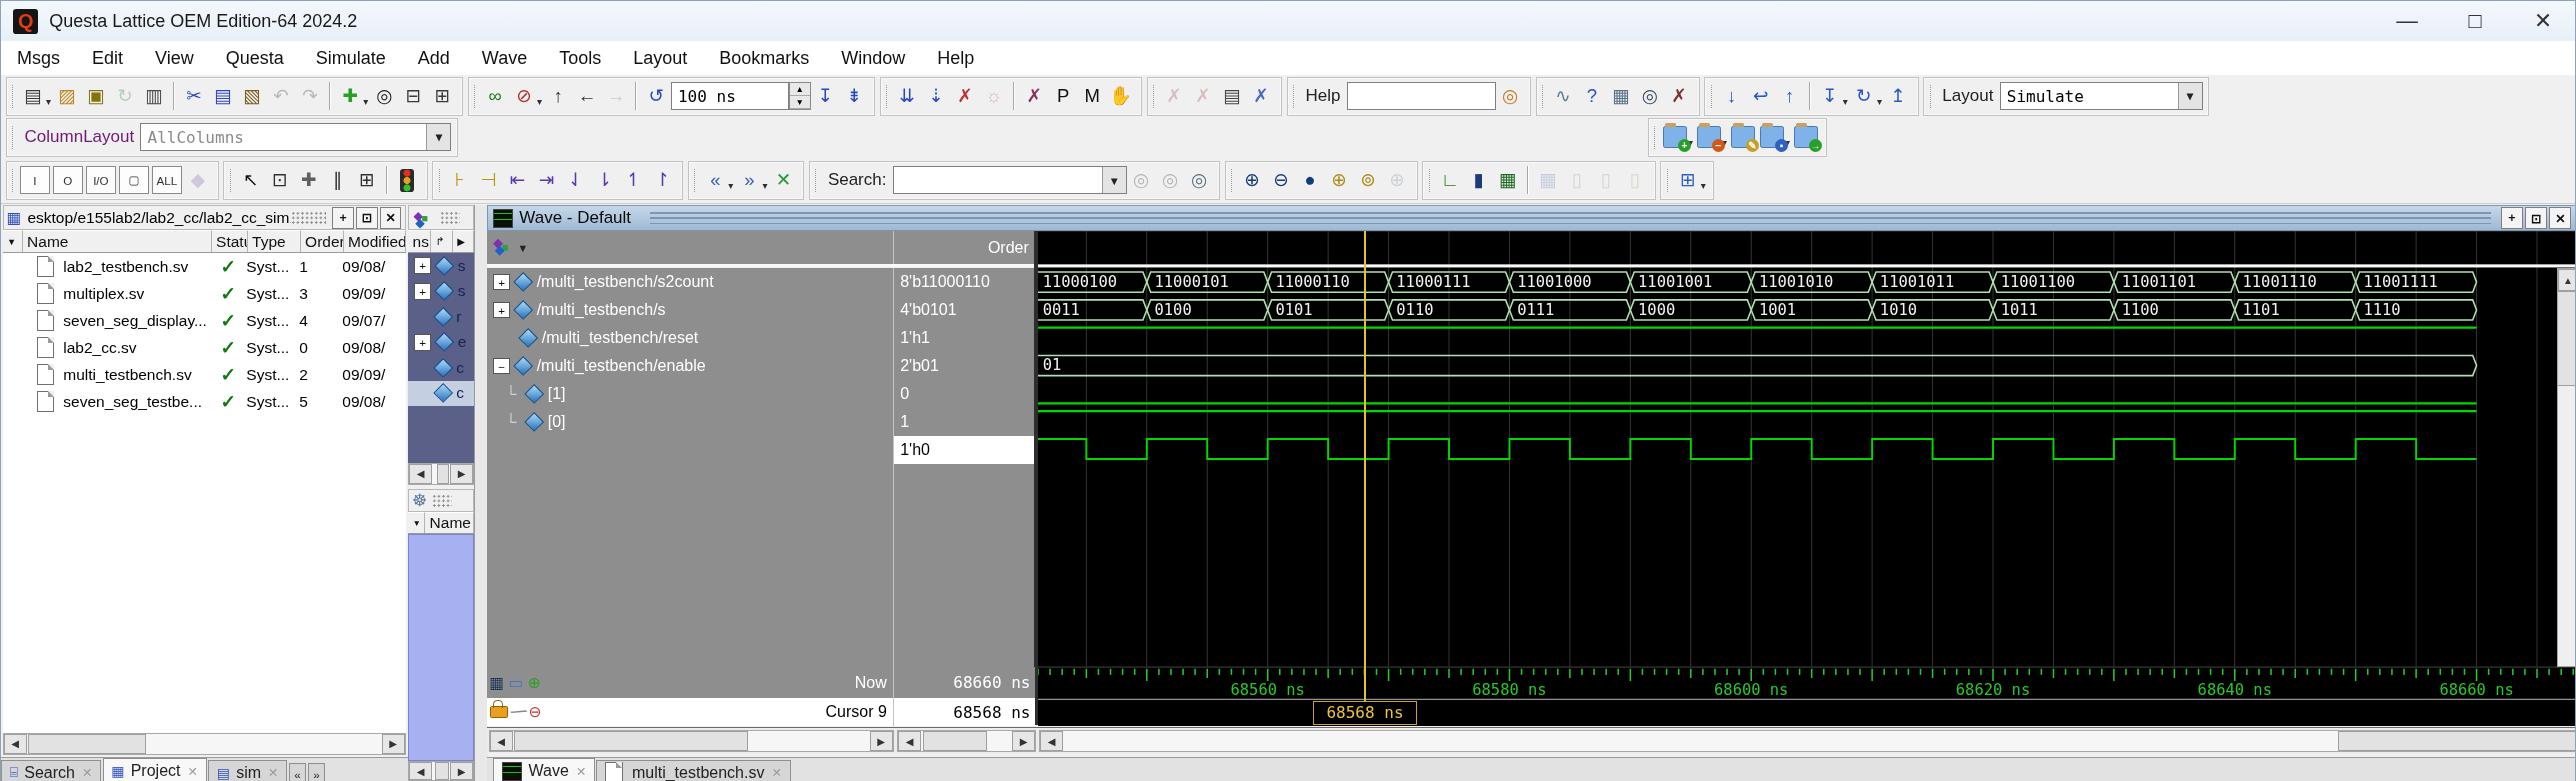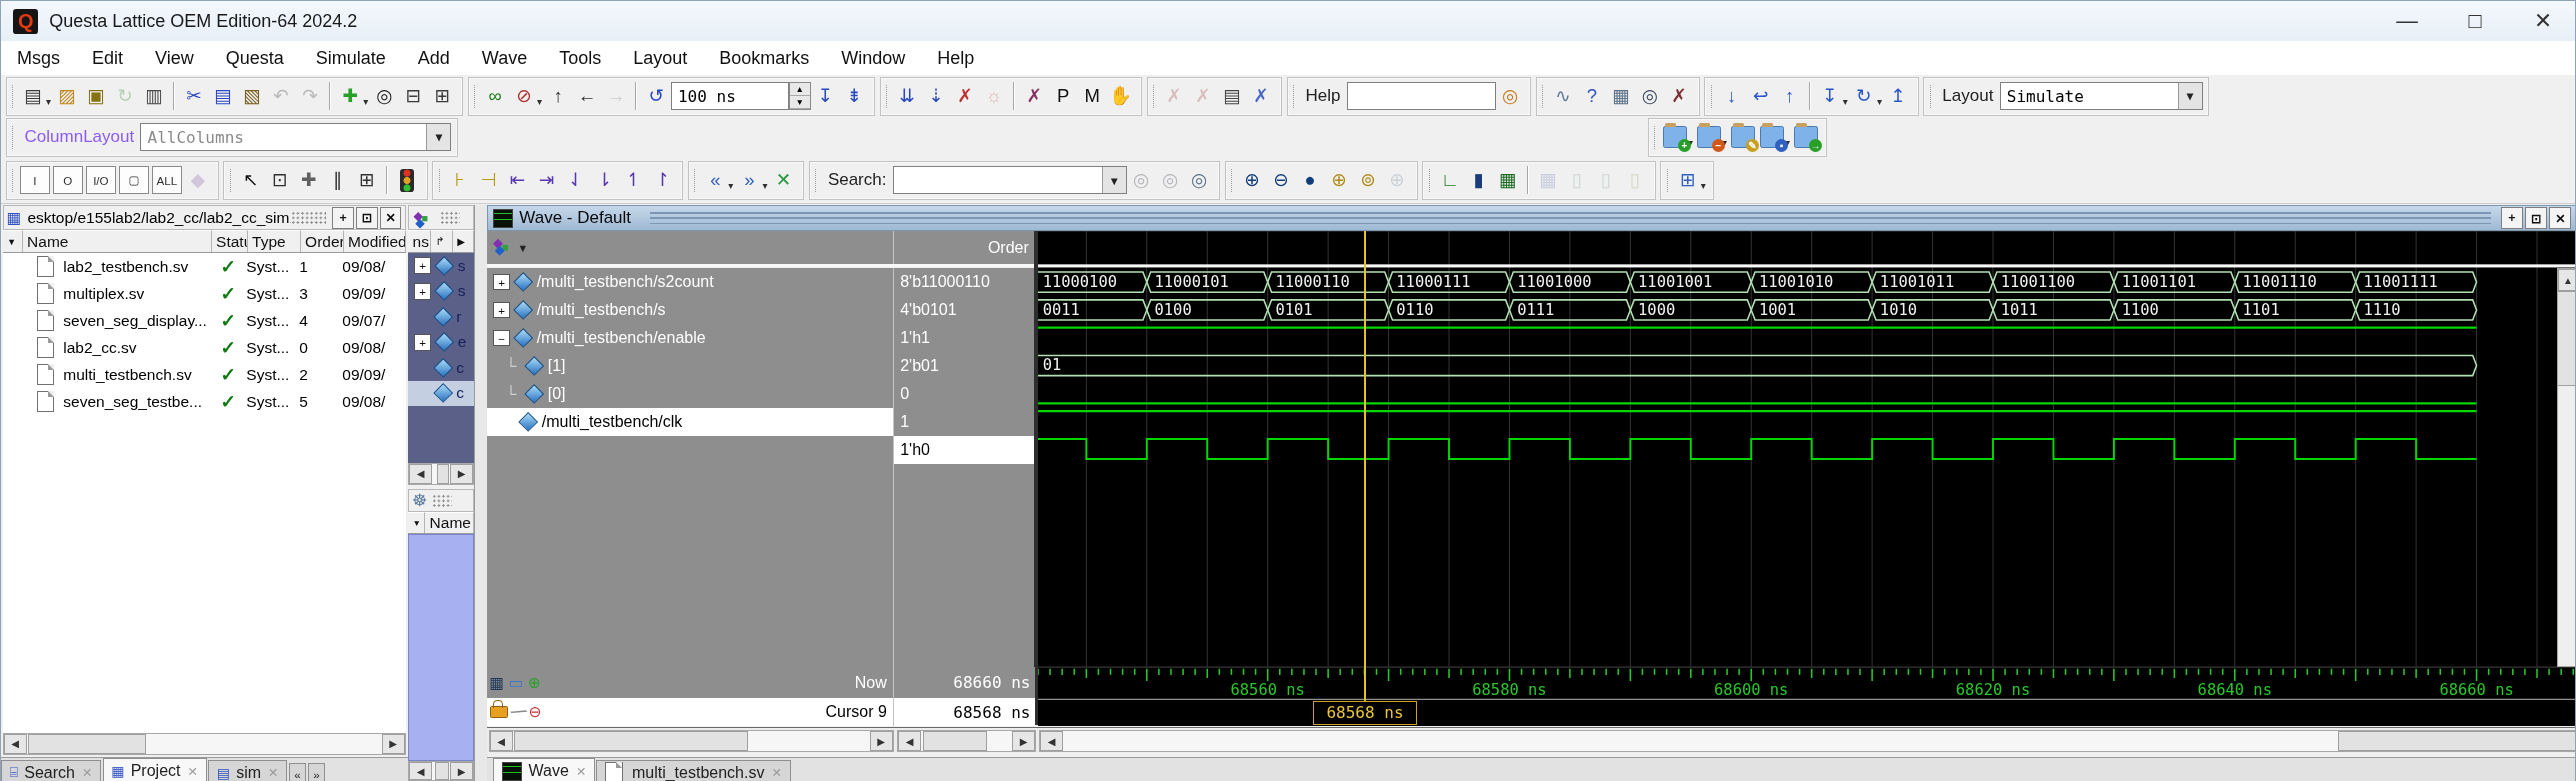--- a/index.html
+++ b/index.html
@@ -218,21 +218,21 @@
       <div class="tb-group">
         <span class="fld-label">Layout</span>
         <div class="combo mono" style="width: 201px;">
           <span class="val">Simulate</span>
           <span class="arrow">▼</span>
         </div>
       </div>
     </div>
   <div id="toolbar2" class="toolbar abs">
     <div class="tb-group">
-      <span class="fld-label" style="color:#8b5cf6">ColumnLayout</span>
+      <span class="fld-label" style="color:#701a75">ColumnLayout</span>
       <div class="combo mono" style="width:309px;color:#8a8a8a">
         <span class="val">AllColumns</span>
           <span class="arrow">▼</span>
       </div>
     </div>
     <div class="tb-group" style="margin-left:1190px" id="bookmark-group">
         <div class="tb-icon">
           <div class="bm-icon">
             <span class="bm-badge" style="background: rgb(40, 160, 40);">+</span>
           </div>
@@ -530,40 +530,40 @@
         <div class="exp-box" style="margin-left: 6.2px;">+</div>
         <span class="diamond"></span>
         <span>/multi_testbench/s2count</span>
       </div>
       <div class="sig-row">
         <div class="exp-box" style="margin-left: 6.2px;">+</div>
         <span class="diamond"></span>
         <span>/multi_testbench/s</span>
       </div>
       <div class="sig-row">
+        <span style="width: 28px;"></span>
+        <span class="diamond"></span>
+        <span>/multi_testbench/reset</span>
+      </div>
+      <div class="sig-row">
         <div class="exp-box" style="margin-left: 6.2px;">−</div>
         <span class="diamond"></span>
         <span>/multi_testbench/enable</span>
       </div>
       <div class="sig-row">
         <span style="width: 14px;"></span>
         <span class="branch">└</span>
         <span class="diamond"></span>
         <span>[1]</span>
       </div>
       <div class="sig-row">
         <span style="width: 14px;"></span>
         <span class="branch">└</span>
         <span class="diamond"></span>
         <span>[0]</span>
-      </div>
-      <div class="sig-row sel">
-        <span style="width: 28px;"></span>
-        <span class="diamond"></span>
-        <span>/multi_testbench/clk</span>
       </div>
     </div>
   <div id="sig-values" class="abs namescol" style="left:892px;top:267px;width:141px;height:399px;overflow:hidden;border-left:0.8px solid #c4c4c4">
       <div class="val-row">8'b11000110</div>
       <div class="val-row">4'b0101</div>
       <div class="val-row">1'h1</div>
       <div class="val-row">2'b01</div>
       <div class="val-row">0</div>
       <div class="val-row">1</div>
       <div class="val-row sel">1'h0</div>

